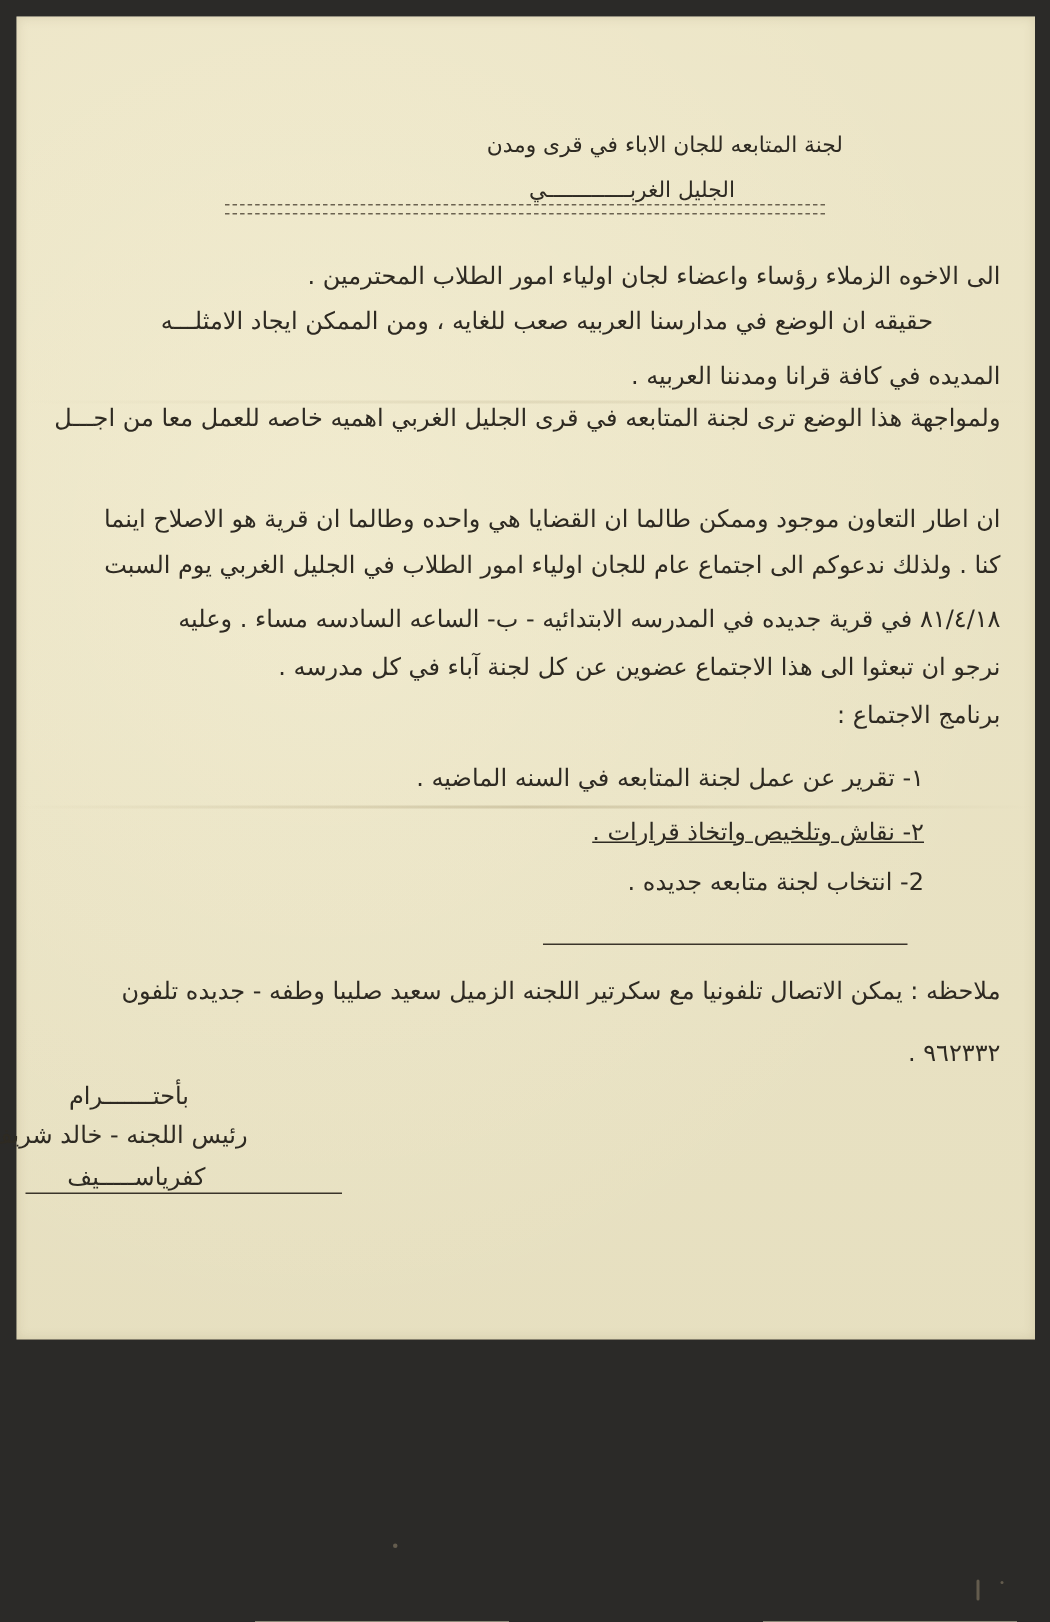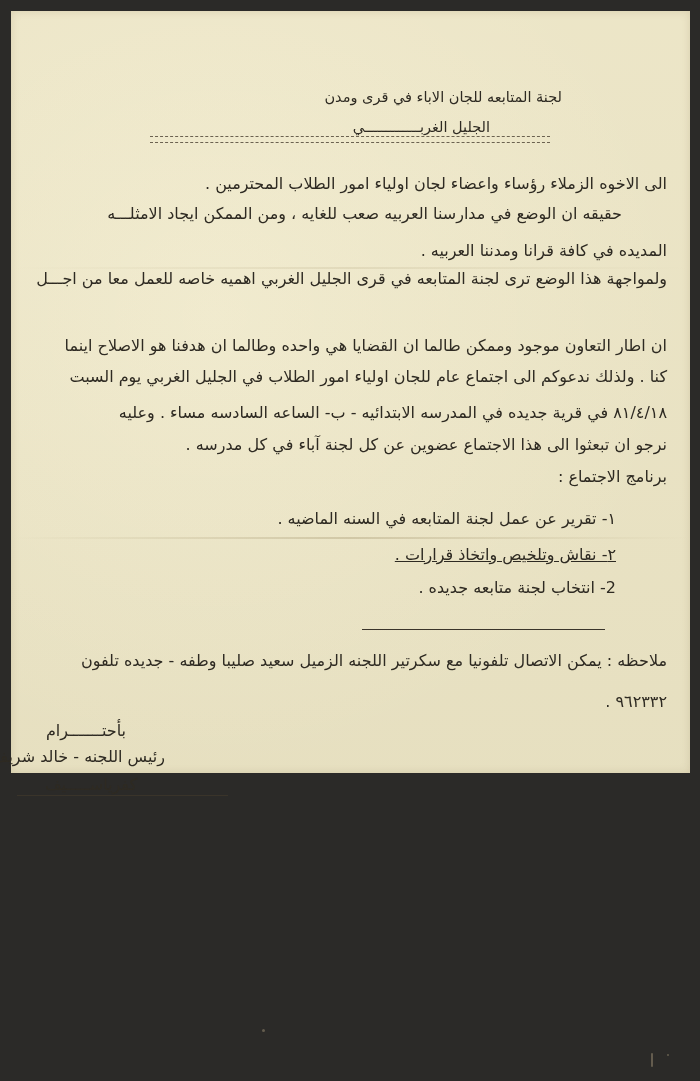--- a/index.html
+++ b/index.html
@@ -12,21 +12,21 @@
       background: #2b2a28;
       position: relative;
       overflow: hidden;
       font-family: "DejaVu Sans", sans-serif;
     }
     .paper {
       position: absolute;
       left: 11px;
       top: 11px;
       width: 679px;
-      height: 762px;
+      height: 882px;
       background: #ebe4c4;
       background-image:
         linear-gradient(180deg, rgba(255,255,255,0.06) 0%, rgba(0,0,0,0.02) 100%),
         radial-gradient(ellipse at 30% 40%, rgba(255,250,225,0.35) 0%, rgba(0,0,0,0) 70%);
       box-shadow: inset 0 0 8px rgba(120,100,60,0.18);
     }
     .fold {
       position: absolute;
       left: 0;
       width: 100%;
@@ -79,21 +79,21 @@
   <div class="line title" style="right:200px; top:108px;">الجليل الغربـــــــــــــي</div>
   <div class="sep" style="left:139px; top:125px;"></div>
 
   <div class="line" style="right:23px; top:163px;">الى الاخوه الزملاء رؤساء واعضاء لجان اولياء امور الطلاب المحترمين .</div>
 
   <div class="line" style="right:68px; top:193px;">حقيقه ان الوضع في مدارسنا العربيه صعب للغايه ، ومن الممكن ايجاد الامثلـــه</div>
   <div class="line" style="right:23px; top:230px;">المديده في كافة قرانا ومدننا العربيه .</div>
 
   <div class="line" style="right:23px; top:258px;">ولمواجهة هذا الوضع ترى لجنة المتابعه في قرى الجليل الغربي اهميه خاصه للعمل معا من اجـــل</div>
 
-  <div class="line" style="right:23px; top:325px;">ان اطار التعاون موجود وممكن طالما ان القضايا هي واحده وطالما ان هدفنا هو الاصلاح اينما</div>
+  <div class="line" style="right:23px; top:325px;">ان اطار التعاون موجود وممكن طالما ان القضايا هي واحده وطالما ان قرية هو الاصلاح اينما</div>
   <div class="line" style="right:23px; top:356px;">كنا . ولذلك ندعوكم الى اجتماع عام للجان اولياء امور الطلاب في الجليل الغربي يوم السبت</div>
   <div class="line" style="right:23px; top:392px;margin-left:12px;">٨١/٤/١٨ في قرية جديده في المدرسه الابتدائيه - ب- الساعه السادسه مساء . وعليه</div>
   <div class="line" style="right:23px; top:424px;">نرجو ان تبعثوا الى هذا الاجتماع عضوين عن كل لجنة آباء في كل مدرسه .</div>
 
   <div class="line" style="right:23px; top:456px;">برنامج الاجتماع :</div>
   <div class="line" style="right:74px; top:498px;">١- تقرير عن عمل لجنة المتابعه في السنه الماضيه .</div>
   <div class="line" style="right:74px; top:534px;text-decoration:underline;">٢- نقاش وتلخيص واتخاذ قرارات .</div>
   <div class="line" style="right:74px; top:567px;">2- انتخاب لجنة متابعه جديده .</div>
   <div class="rule" style="left:351px; width:243px; top:618px;"></div>
 

